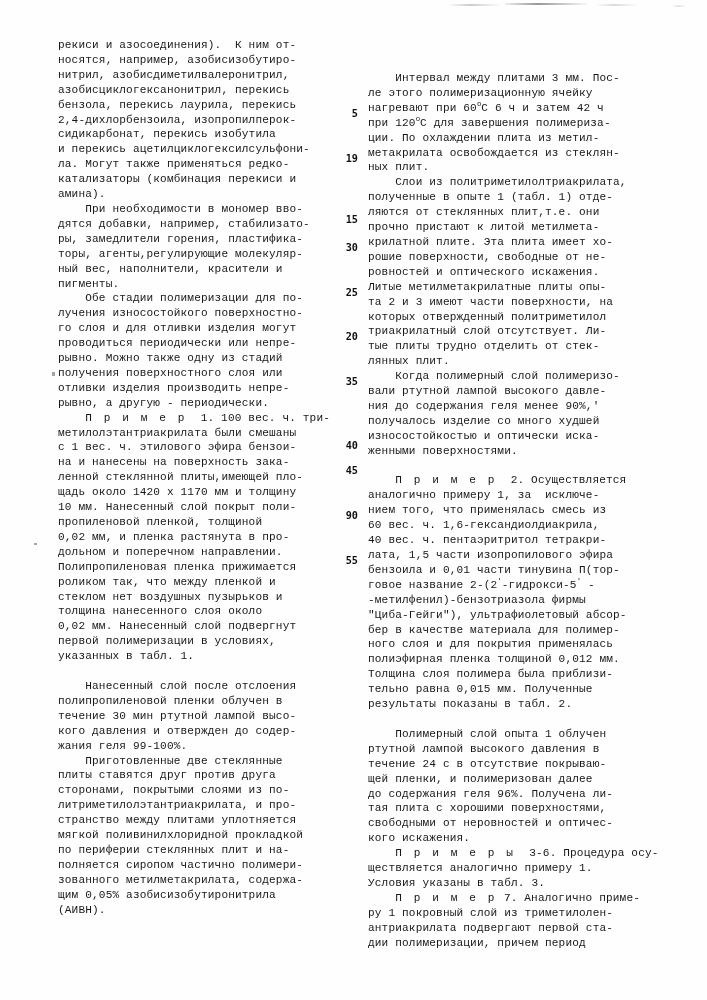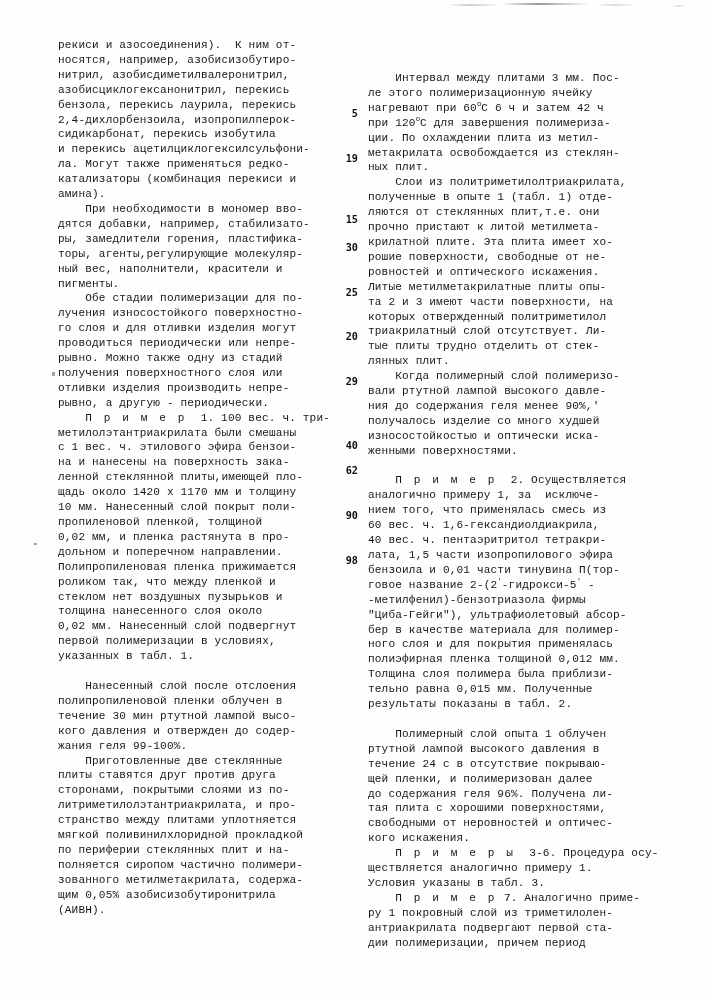--- a/index.html
+++ b/index.html
@@ -115,23 +115,23 @@
   <div class="speck speck-2"></div>
 
 
   <div class="linenumbers">
       <div class="lnum" style="top: 70px;">5</div>
       <div class="lnum" style="top: 115px;">19</div>
       <div class="lnum" style="top: 176px;">15</div>
       <div class="lnum" style="top: 204px;">30</div>
       <div class="lnum" style="top: 249px;">25</div>
       <div class="lnum" style="top: 293px;">20</div>
-      <div class="lnum" style="top: 338px;">29</div>
+      <div class="lnum" style="top: 338px;">35</div>
       <div class="lnum" style="top: 402px;">40</div>
-      <div class="lnum" style="top: 427px;">62</div>
+      <div class="lnum" style="top: 427px;">45</div>
       <div class="lnum" style="top: 472px;">90</div>
-      <div class="lnum" style="top: 517px;">98</div>
+      <div class="lnum" style="top: 517px;">55</div>
     </div>
 
   <div class="column col-left"><div class="line">рекиси и азосоединения).  К ним от-</div><div class="line">носятся, например, азобисизобутиро-</div><div class="line">нитрил, азобисдиметилвалеронитрил,</div><div class="line">азобисциклогексанонитрил, перекись</div><div class="line">бензола, перекись лаурила, перекись</div><div class="line">2,4-дихлорбензоила, изопропилперок-</div><div class="line">сидикарбонат, перекись изобутила</div><div class="line">и перекись ацетилциклогексилсульфони-</div><div class="line">ла. Могут также применяться редко-</div><div class="line">катализаторы (комбинация перекиси и</div><div class="line">амина).</div><div class="line">    При необходимости в мономер вво-</div><div class="line">дятся добавки, например, стабилизато-</div><div class="line">ры, замедлители горения, пластифика-</div><div class="line">торы, агенты,регулирующие молекуляр-</div><div class="line">ный вес, наполнители, красители и</div><div class="line">пигменты.</div><div class="line">    Обе стадии полимеризации для по-</div><div class="line">лучения износостойкого поверхностно-</div><div class="line">го слоя и для отливки изделия могут</div><div class="line">проводиться периодически или непре-</div><div class="line">рывно. Можно также одну из стадий</div><div class="line">получения поверхностного слоя или</div><div class="line">отливки изделия производить непре-</div><div class="line">рывно, а другую - периодически.</div><div class="line">    <span class="sp">П р и м е р</span>  1. 100 вес. ч. три-</div><div class="line">метилолэтантриакрилата были смешаны</div><div class="line">с 1 вес. ч. этилового эфира бензои-</div><div class="line">на и нанесены на поверхность зака-</div><div class="line">ленной стеклянной плиты,имеющей пло-</div><div class="line">щадь около 1420 х 1170 мм и толщину</div><div class="line">10 мм. Нанесенный слой покрыт поли-</div><div class="line">пропиленовой пленкой, толщиной</div><div class="line">0,02 мм, и пленка растянута в про-</div><div class="line">дольном и поперечном направлении.</div><div class="line">Полипропиленовая пленка прижимается</div><div class="line">роликом так, что между пленкой и</div><div class="line">стеклом нет воздушных пузырьков и</div><div class="line">толщина нанесенного слоя около</div><div class="line">0,02 мм. Нанесенный слой подвергнут</div><div class="line">первой полимеризации в условиях,</div><div class="line">указанных в табл. 1.</div><div class="line blank">&nbsp;</div><div class="line">    Нанесенный слой после отслоения</div><div class="line">полипропиленовой пленки облучен в</div><div class="line">течение 30 мин ртутной лампой высо-</div><div class="line">кого давления и отвержден до содер-</div><div class="line">жания геля 99-100%.</div><div class="line">    Приготовленные две стеклянные</div><div class="line">плиты ставятся друг против друга</div><div class="line">сторонами, покрытыми слоями из по-</div><div class="line">литриметилолэтантриакрилата, и про-</div><div class="line">странство между плитами уплотняется</div><div class="line">мягкой поливинилхлоридной прокладкой</div><div class="line">по периферии стеклянных плит и на-</div><div class="line">полняется сиропом частично полимери-</div><div class="line">зованного метилметакрилата, содержа-</div><div class="line">щим 0,05% азобисизобутиронитрила</div><div class="line">(АИВН).</div></div>
   <div class="column col-right"><div class="line">    Интервал между плитами 3 мм. Пос-</div><div class="line">ле этого полимеризационную ячейку</div><div class="line">нагревают при 60<sup>o</sup>C 6 ч и затем 42 ч</div><div class="line">при 120<sup>o</sup>C для завершения полимериза-</div><div class="line">ции. По охлаждении плита из метил-</div><div class="line">метакрилата освобождается из стеклян-</div><div class="line">ных плит.</div><div class="line">    Слои из политриметилолтриакрилата,</div><div class="line">полученные в опыте 1 (табл. 1) отде-</div><div class="line">ляются от стеклянных плит,т.е. они</div><div class="line">прочно пристают к литой метилмета-</div><div class="line">крилатной плите. Эта плита имеет хо-</div><div class="line">рошие поверхности, свободные от не-</div><div class="line">ровностей и оптического искажения.</div><div class="line">Литые метилметакрилатные плиты опы-</div><div class="line">та 2 и 3 имеют части поверхности, на</div><div class="line">которых отвержденный политриметилол</div><div class="line">триакрилатный слой отсутствует. Ли-</div><div class="line">тые плиты трудно отделить от стек-</div><div class="line">лянных плит.</div><div class="line">    Когда полимерный слой полимеризо-</div><div class="line">вали ртутной лампой высокого давле-</div><div class="line">ния до содержания геля менее 90%,'</div><div class="line">получалось изделие со много худшей</div><div class="line">износостойкостью и оптически иска-</div><div class="line">женными поверхностями.</div><div class="line blank">&nbsp;</div><div class="line">    <span class="sp">П р и м е р</span>  2. Осуществляется</div><div class="line">аналогично примеру 1, за  исключе-</div><div class="line">нием того, что применялась смесь из</div><div class="line">60 вес. ч. 1,6-гександиолдиакрила,</div><div class="line">40 вес. ч. пентаэритритол тетракри-</div><div class="line">лата, 1,5 части изопропилового эфира</div><div class="line">бензоила и 0,01 части тинувина П(тор-</div><div class="line">говое название 2-(2<sup>'</sup>-гидрокси-5<sup>'</sup> -</div><div class="line">-метилфенил)-бензотриазола фирмы</div><div class="line">"Циба-Гейги"), ультрафиолетовый абсор-</div><div class="line">бер в качестве материала для полимер-</div><div class="line">ного слоя и для покрытия применялась</div><div class="line">полиэфирная пленка толщиной 0,012 мм.</div><div class="line">Толщина слоя полимера была приблизи-</div><div class="line">тельно равна 0,015 мм. Полученные</div><div class="line">результаты показаны в табл. 2.</div><div class="line blank">&nbsp;</div><div class="line">    Полимерный слой опыта 1 облучен</div><div class="line">ртутной лампой высокого давления в</div><div class="line">течение 24 с в отсутствие покрываю-</div><div class="line">щей пленки, и полимеризован далее</div><div class="line">до содержания геля 96%. Получена ли-</div><div class="line">тая плита с хорошими поверхностями,</div><div class="line">свободными от неровностей и оптичес-</div><div class="line">кого искажения.</div><div class="line">    <span class="sp">П р и м е р ы</span>  3-6. Процедура осу-</div><div class="line">ществляется аналогично примеру 1.</div><div class="line">Условия указаны в табл. 3.</div><div class="line">    <span class="sp">П р и м е р</span> 7. Аналогично приме-</div><div class="line">ру 1 покровный слой из триметилолен-</div><div class="line">антриакрилата подвергают первой ста-</div><div class="line">дии полимеризации, причем период</div></div>
 
 </div>
 
 </body></html>

